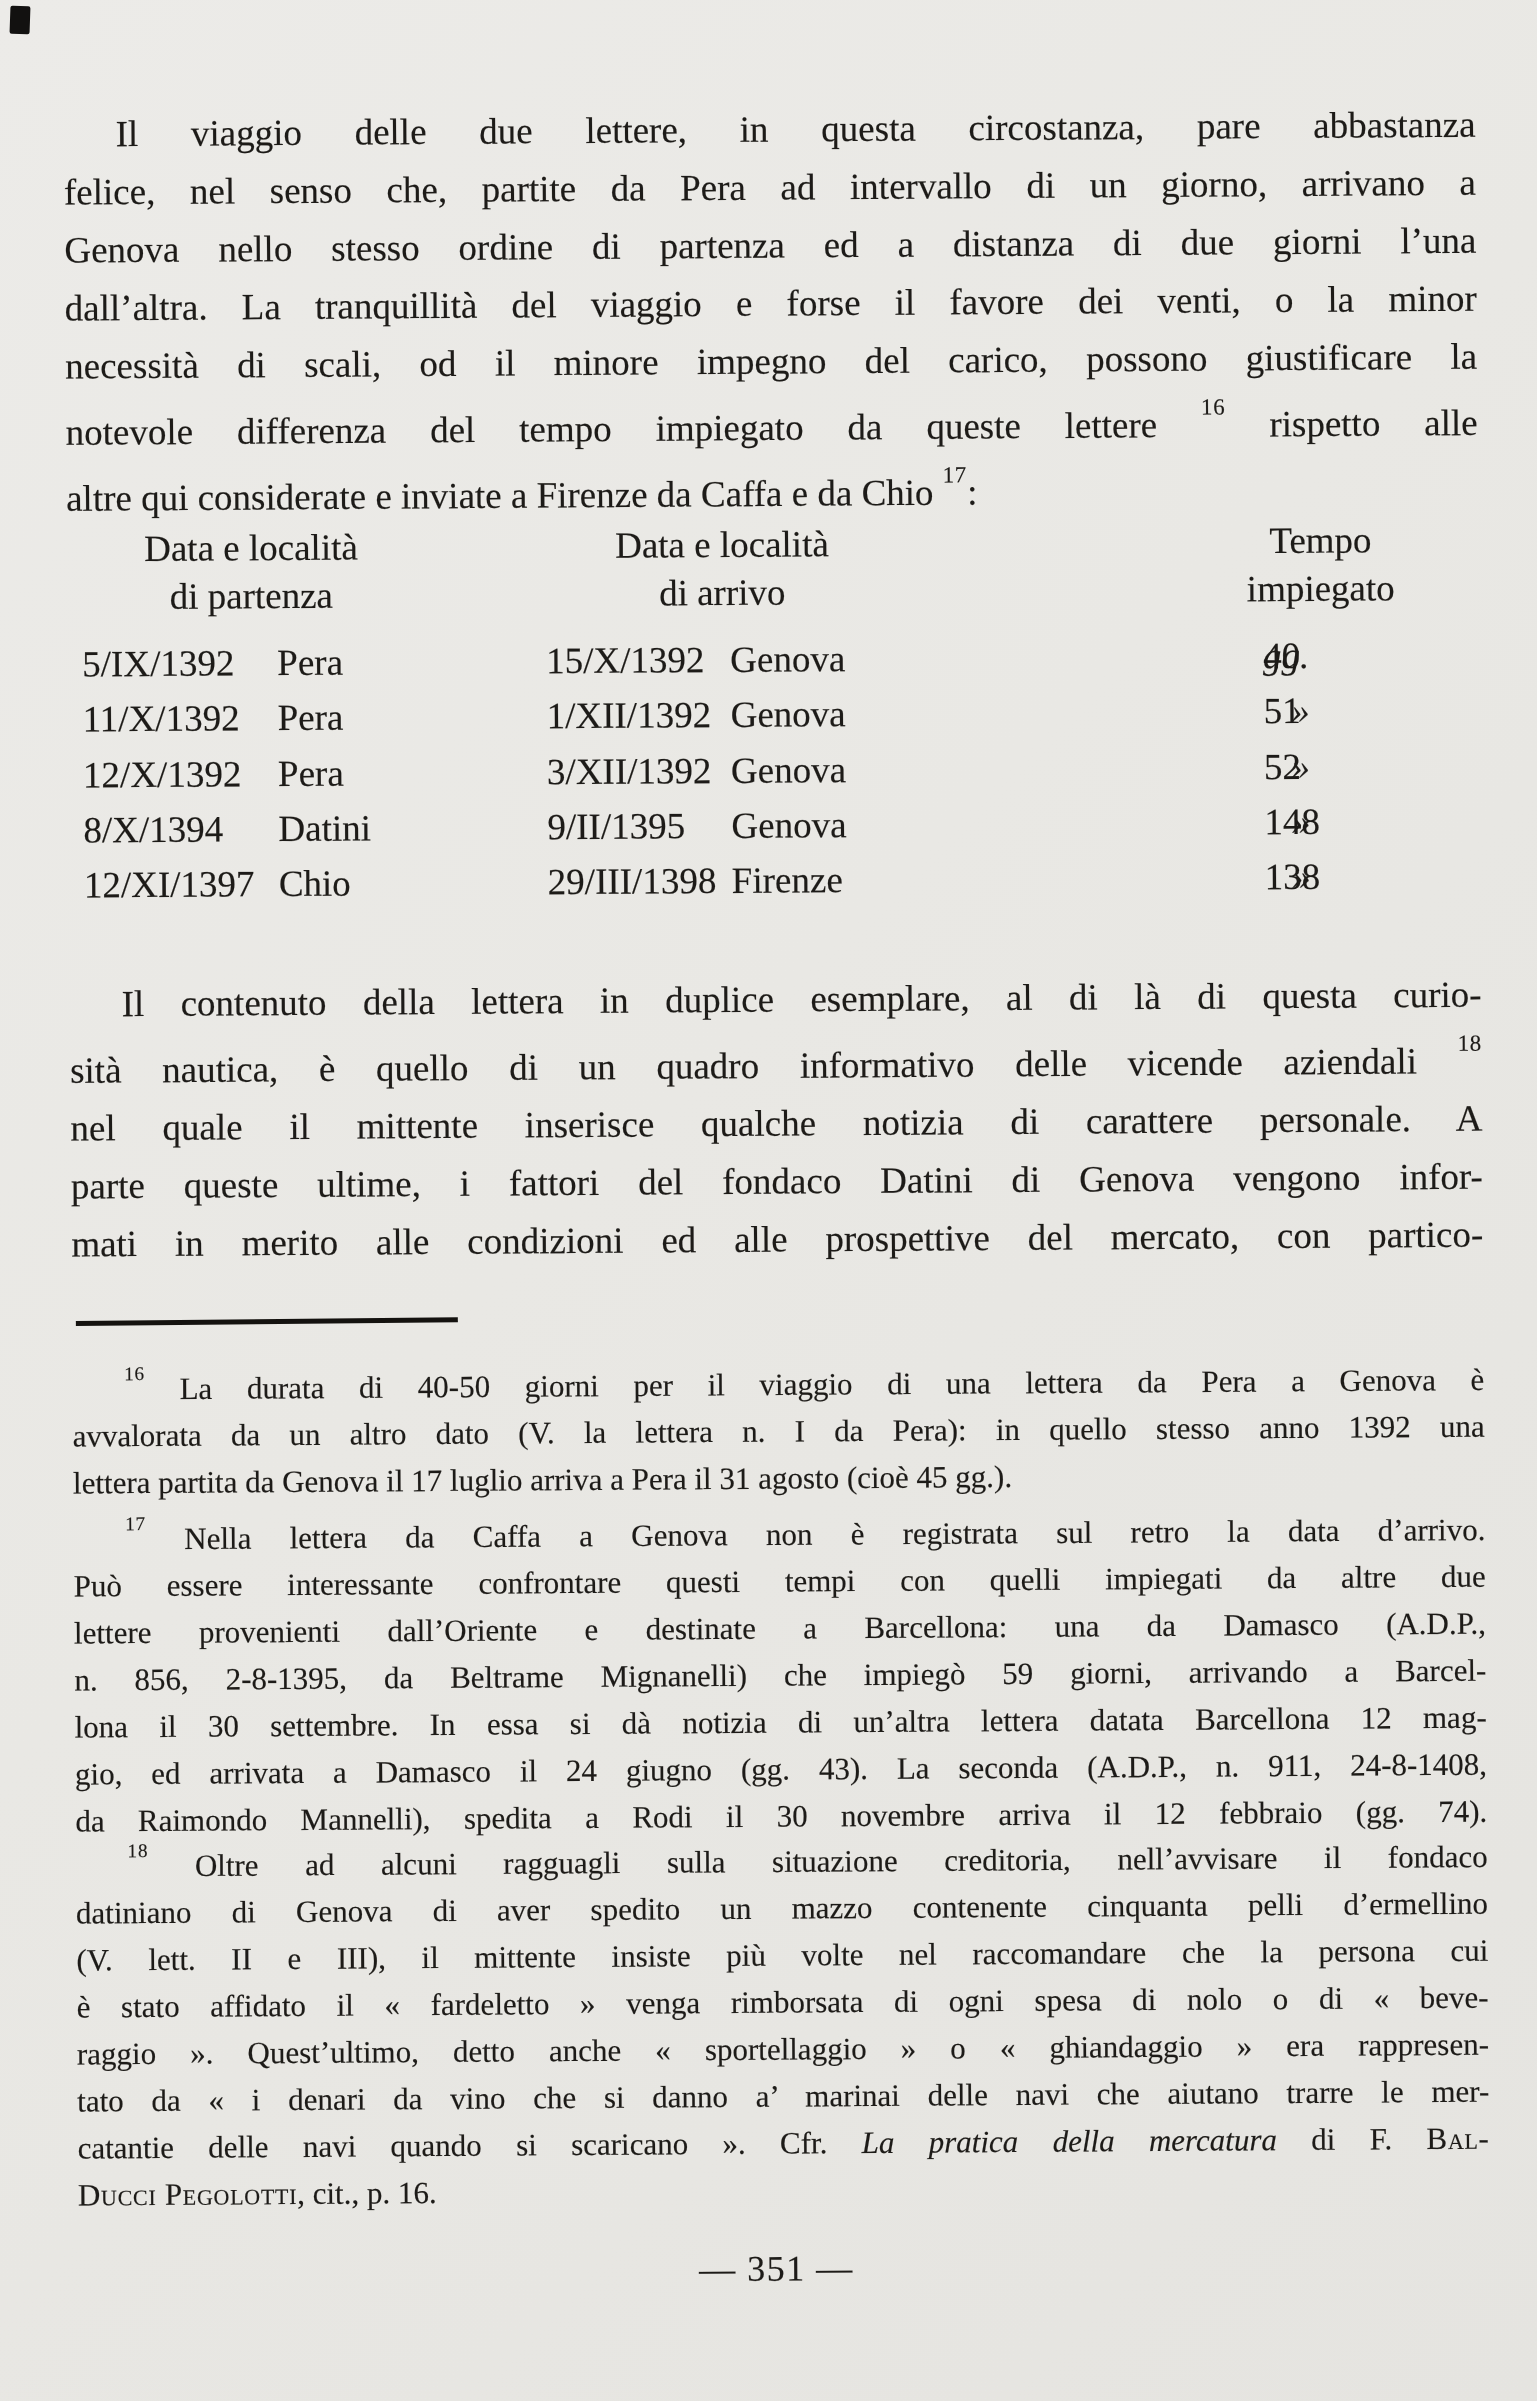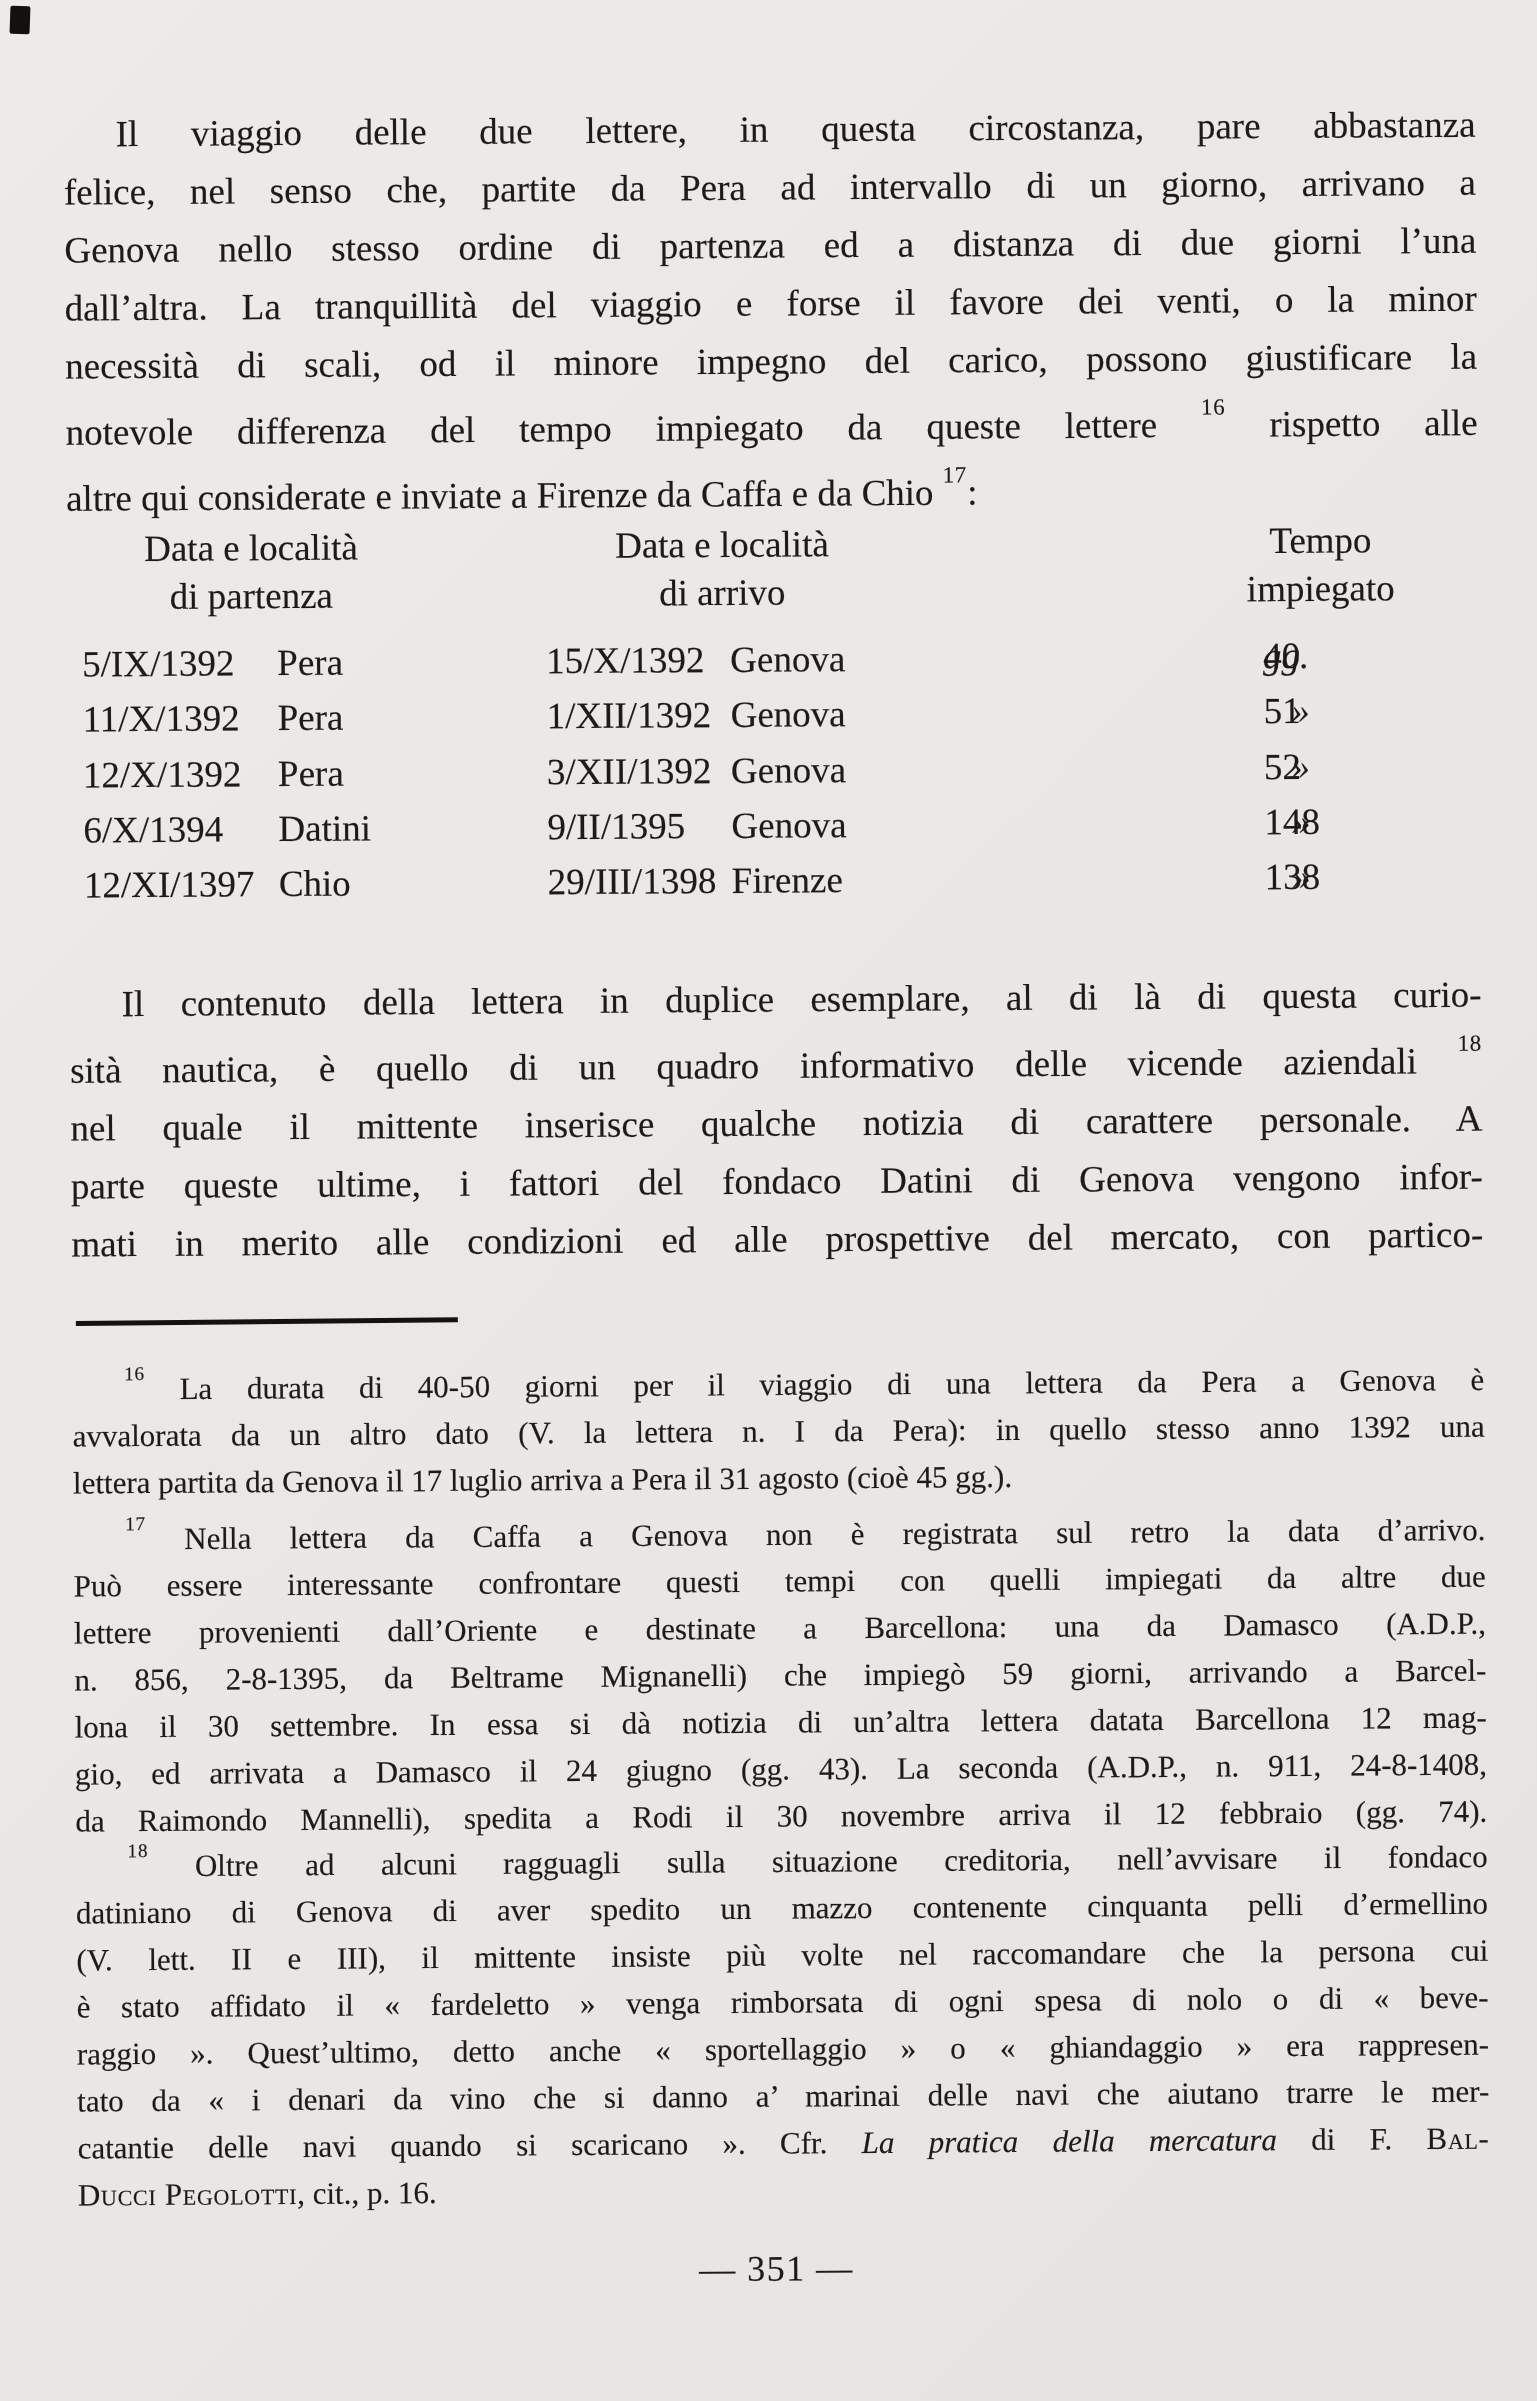--- a/index.html
+++ b/index.html
@@ -95,21 +95,21 @@
     </div>
     <div class="trow" style="top:748px">
       <span class="cell dep-date">12/X/1392</span>
       <span class="cell dep-place">Pera</span>
       <span class="cell arr-date">3/XII/1392</span>
       <span class="cell arr-place">Genova</span>
       <span class="cell unit">»</span>
       <span class="cell days">52</span>
     </div>
     <div class="trow" style="top:803px">
-      <span class="cell dep-date">6/X/1394</span>
+      <span class="cell dep-date">8/X/1394</span>
       <span class="cell dep-place">Datini</span>
       <span class="cell arr-date">9/II/1395</span>
       <span class="cell arr-place">Genova</span>
       <span class="cell unit">»</span>
       <span class="cell days">148</span>
     </div>
     <div class="trow" style="top:858px">
       <span class="cell dep-date">12/XI/1397</span>
       <span class="cell dep-place">Chio</span>
       <span class="cell arr-date">29/III/1398</span>

